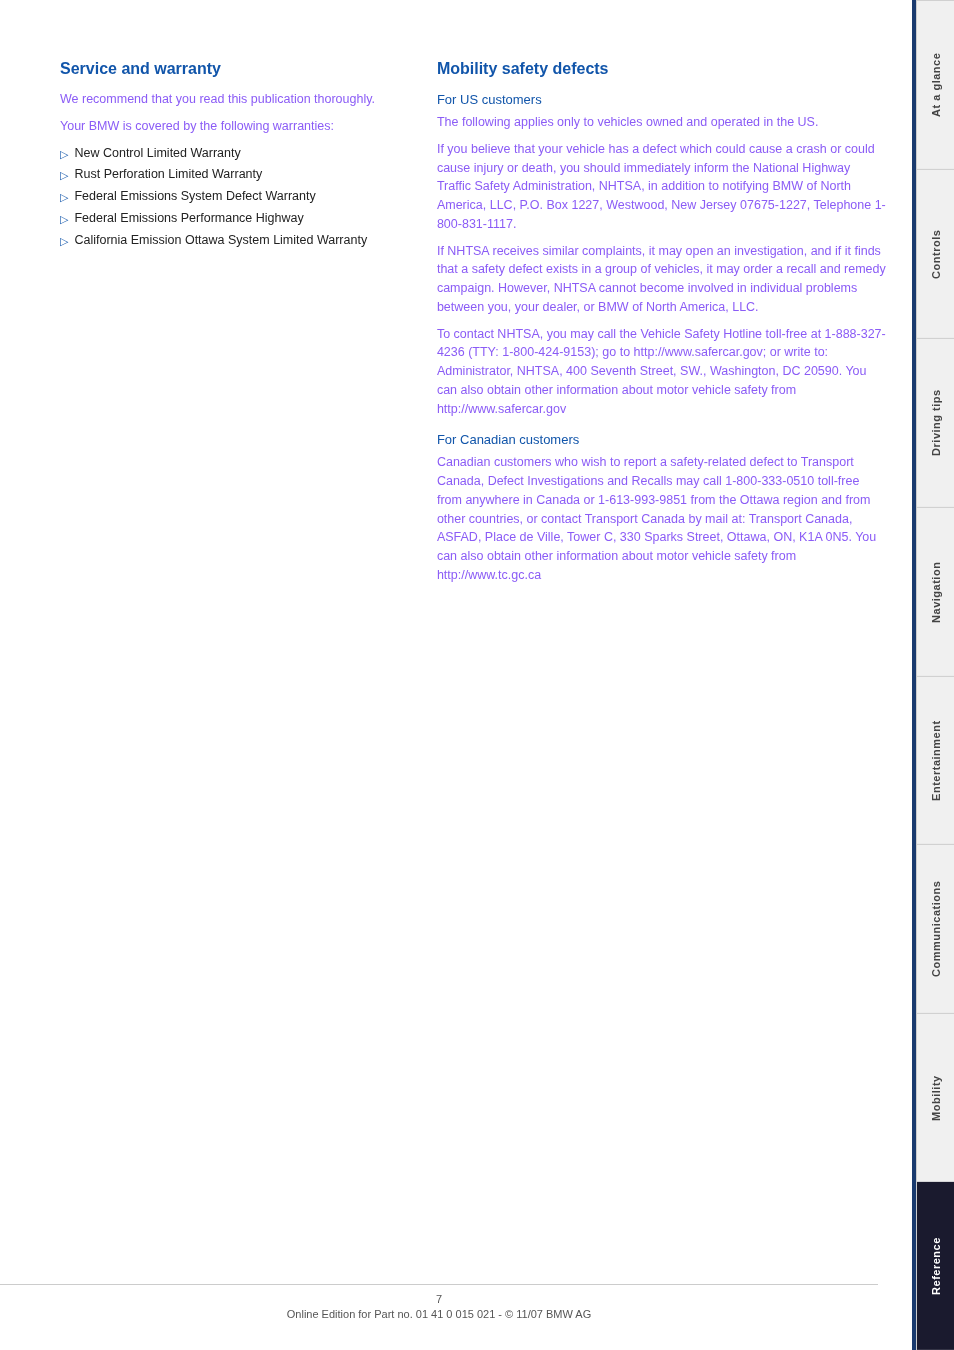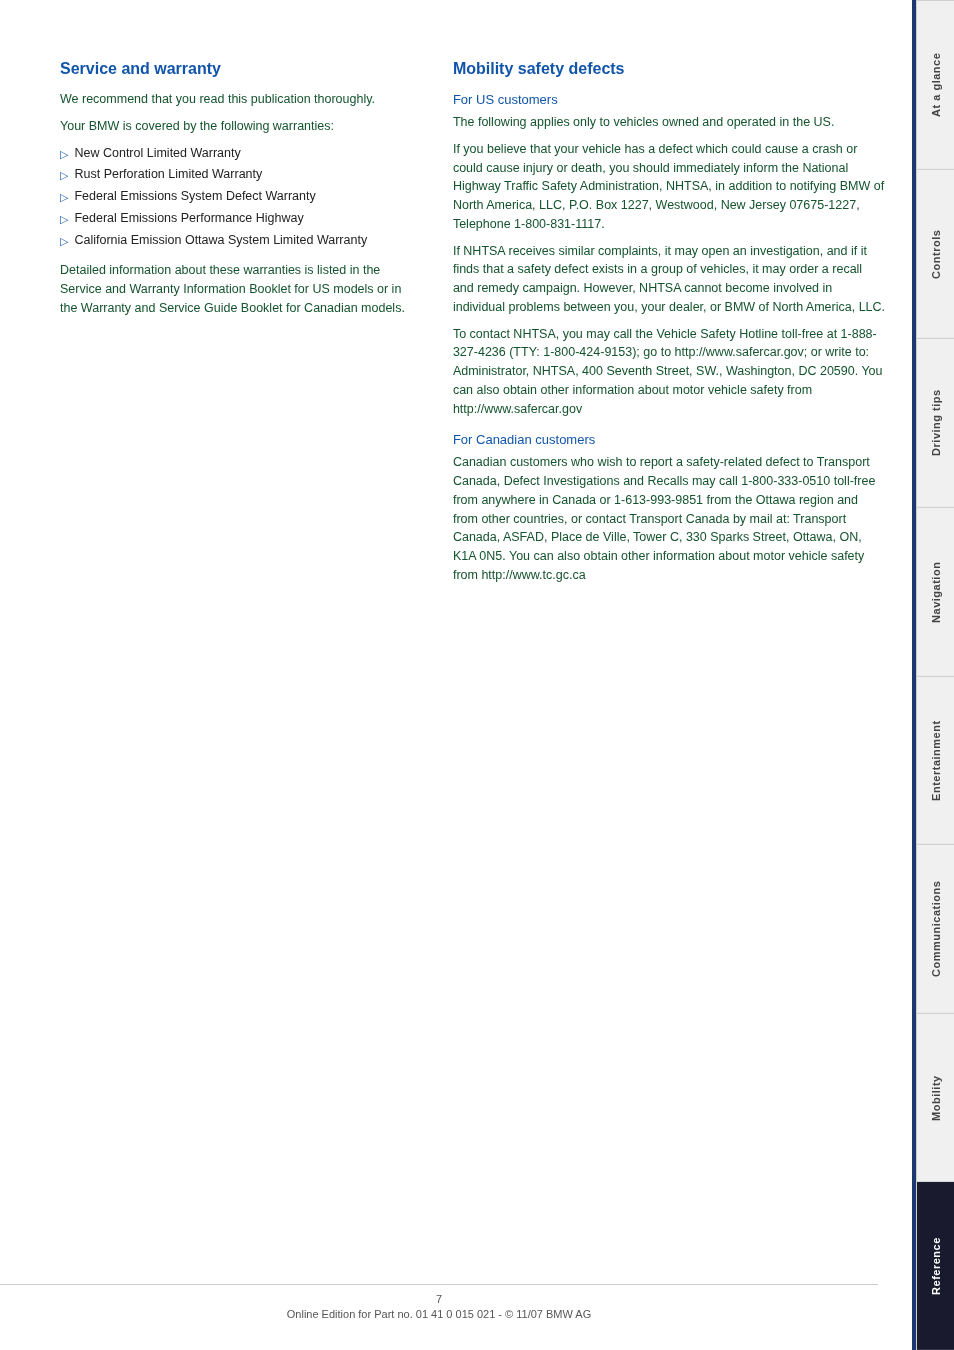--- a/index.html
+++ b/index.html
@@ -56,21 +56,21 @@
       left: 0;
       top: 0;
       right: 38px;
       bottom: 0;
       padding: 60px 30px 40px 60px;
     }
 
     
     .columns {
       display: flex;
-      gap: 46px;
+      gap: 30px;
       height: calc(100% - 80px);
     }
 
     .left-col {
       width: 42%;
       flex-shrink: 0;
     }
 
     .right-col {
       flex: 1;
@@ -91,21 +91,21 @@
       color: #1155aa;
       margin-bottom: 6px;
       margin-top: 14px;
     }
 
     
     p {
       font-size: 12.5px;
       line-height: 1.5;
       margin-bottom: 8px;
-      color: #14532d;
+      color: #8b5cf6;
     }
 
     
     .bullet-list {
       list-style: none;
       margin-bottom: 12px;
     }
     .bullet-list li {
       display: flex;
       align-items: flex-start;
@@ -206,21 +206,20 @@
         <li>
           <span class="bullet-icon">▷</span>
           <span>Federal Emissions Performance Highway</span>
         </li>
         <li>
           <span class="bullet-icon">▷</span>
           <span>California Emission Ottawa System Limited Warranty</span>
         </li>
       </ul>
 
-      <p>Detailed information about these warranties is listed in the Service and Warranty Information Booklet for US models or in the Warranty and Service Guide Booklet for Canadian models.</p>
     </div>
 
     <div class="right-col">
       <h2 class="section-title">Mobility safety defects</h2>
 
       <h3 class="subsection-title">For US customers</h3>
       <p>The following applies only to vehicles owned and operated in the US.</p>
       <p>If you believe that your vehicle has a defect which could cause a crash or could cause injury or death, you should immediately inform the National Highway Traffic Safety Administration, NHTSA, in addition to notifying BMW of North America, LLC, P.O. Box 1227, Westwood, New Jersey 07675-1227, Telephone 1-800-831-1117.</p>
       <p>If NHTSA receives similar complaints, it may open an investigation, and if it finds that a safety defect exists in a group of vehicles, it may order a recall and remedy campaign. However, NHTSA cannot become involved in individual problems between you, your dealer, or BMW of North America, LLC.</p>
       <p>To contact NHTSA, you may call the Vehicle Safety Hotline toll-free at 1-888-327-4236 (TTY: 1-800-424-9153); go to http://www.safercar.gov; or write to: Administrator, NHTSA, 400 Seventh Street, SW., Washington, DC 20590. You can also obtain other information about motor vehicle safety from http://www.safercar.gov</p>

